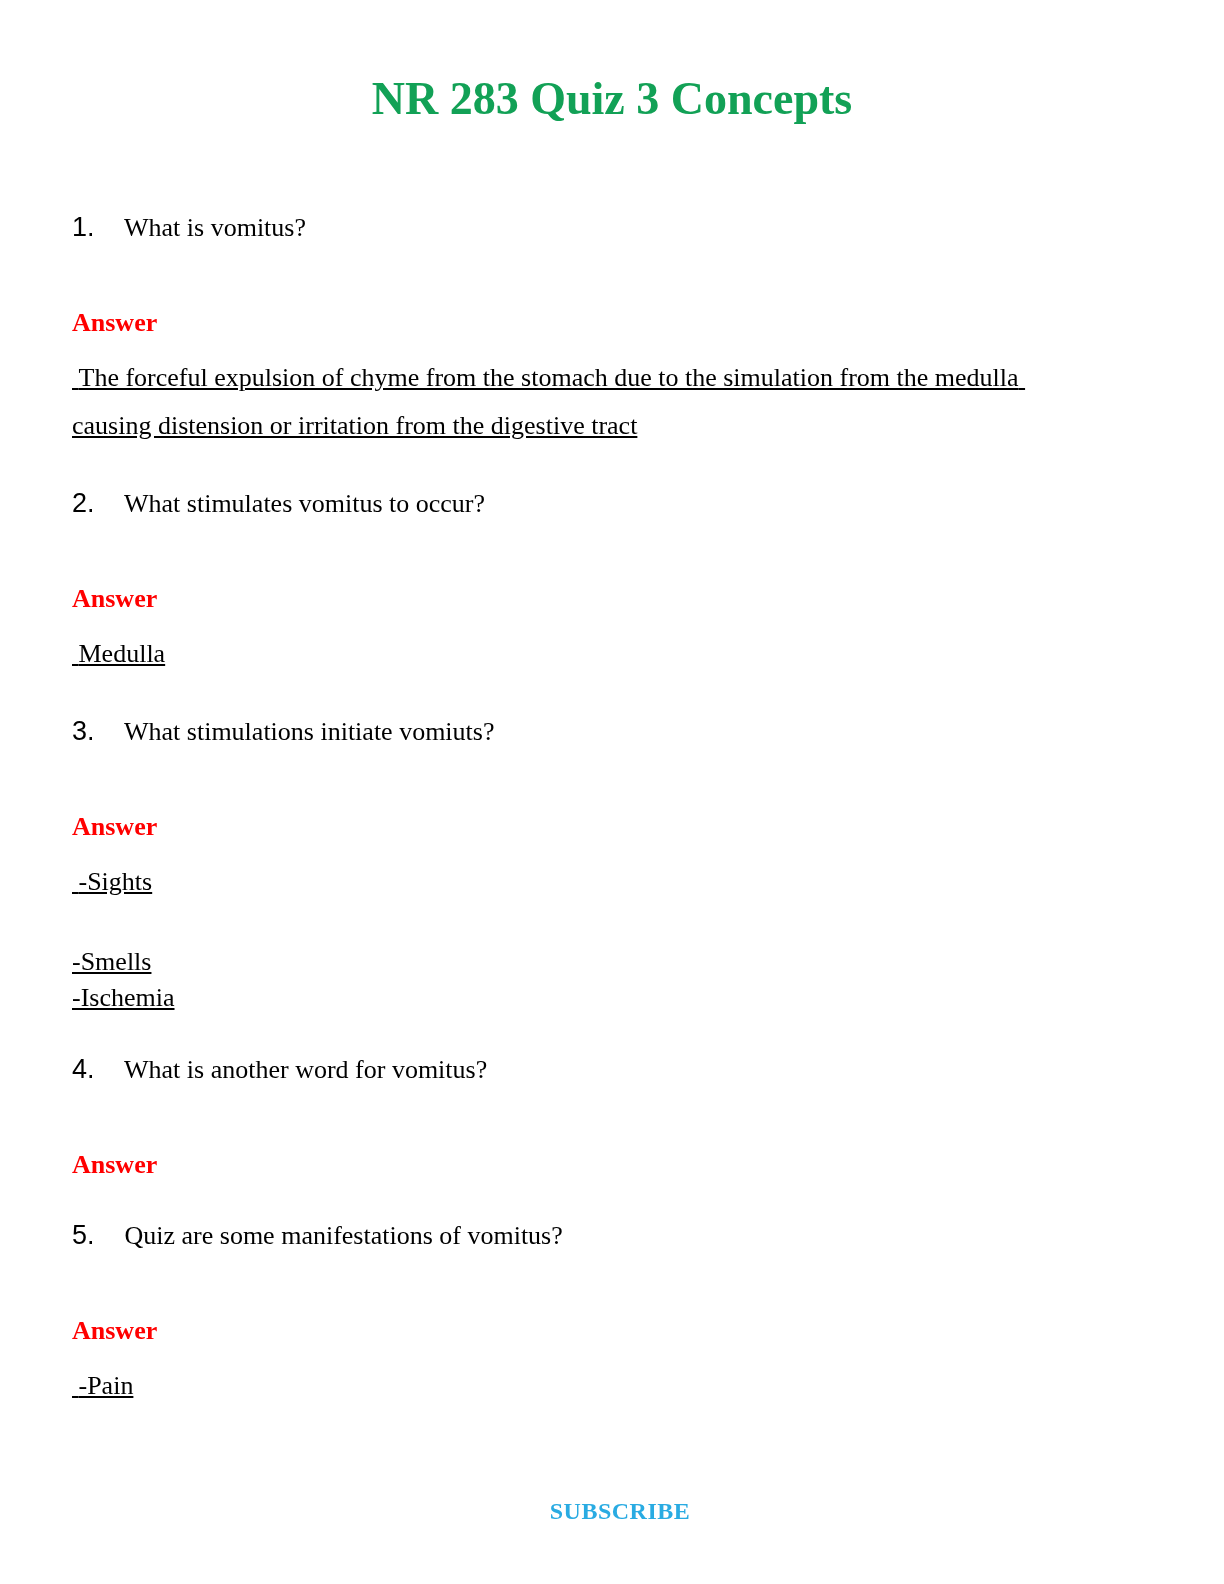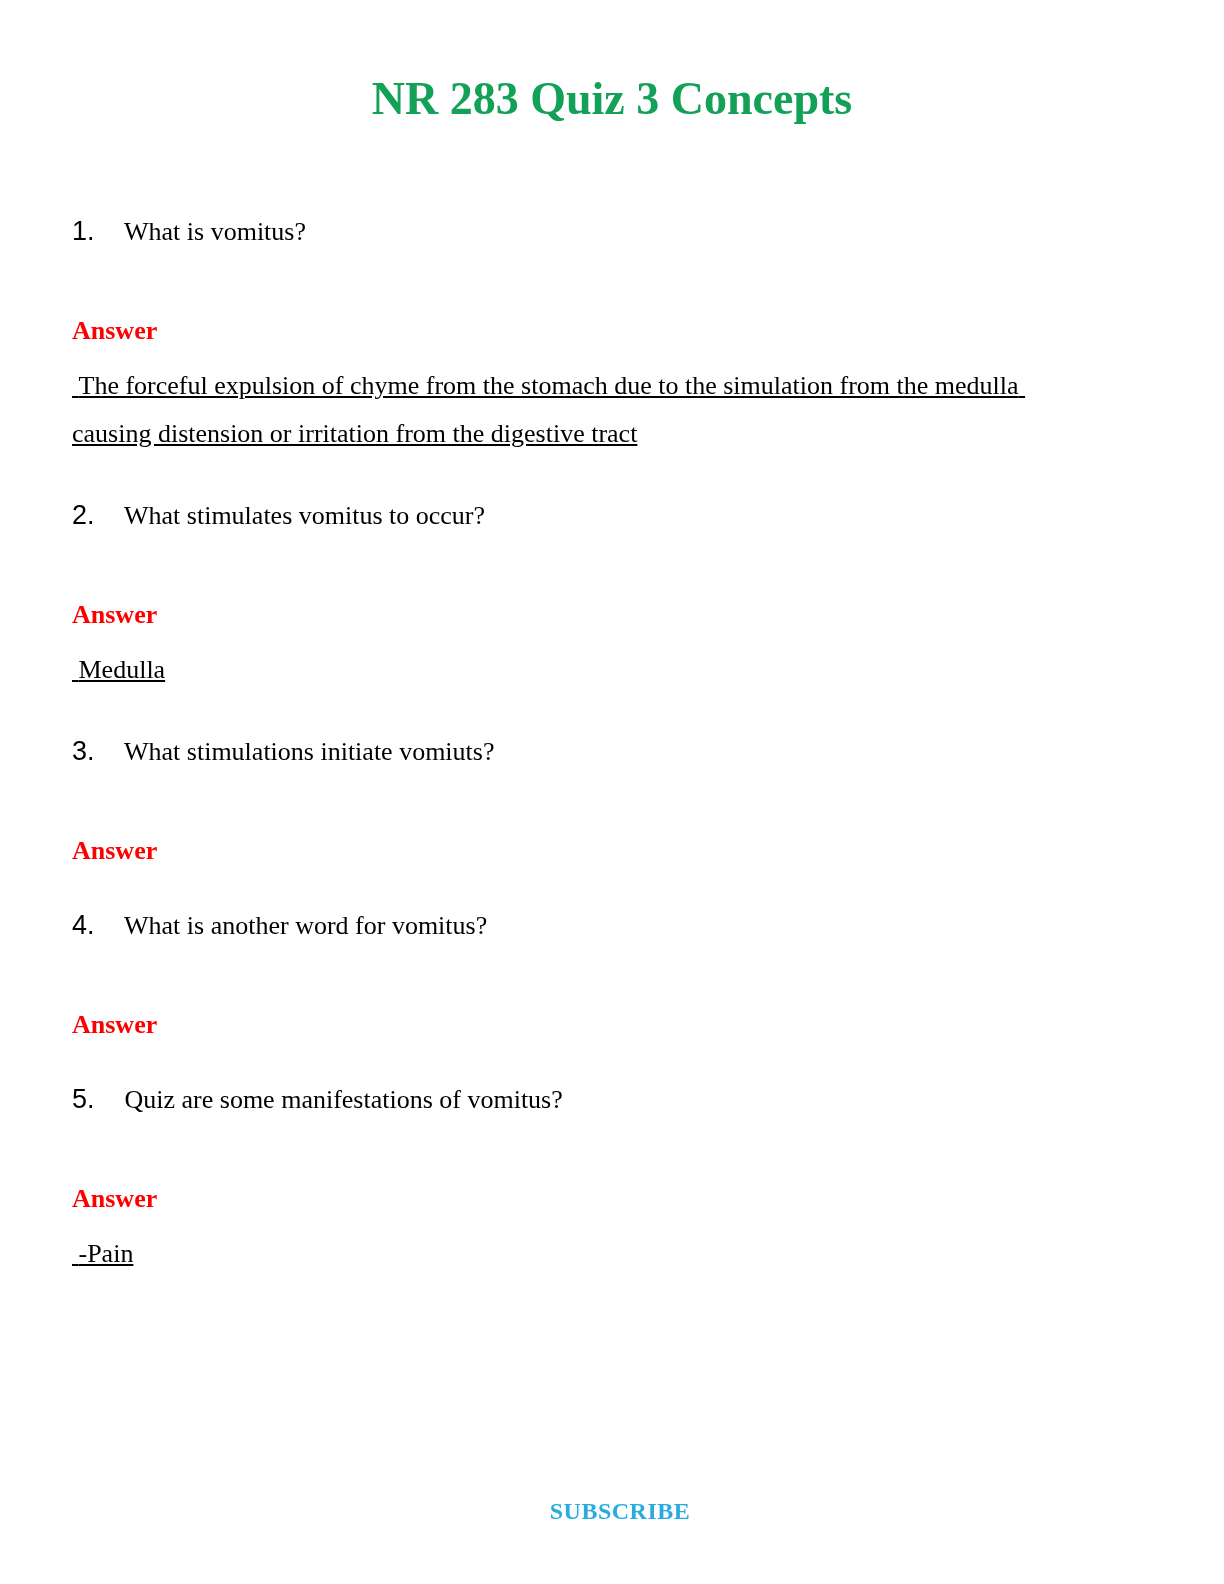--- a/index.html
+++ b/index.html
@@ -25,21 +25,21 @@
     font-family: "Liberation Serif", "DejaVu Serif", serif;
     font-size: 46px;
     line-height: 54px;
     font-weight: bold;
     color: var(--title-color, #12A156);
   }
   .qa-item { }
   .question {
     margin-top: 36px;
     font-size: 26px;
-    line-height: 42px;
+    line-height: 34px;
     white-space: pre-wrap;
   }
   .qa-item:first-child .question {
     margin-top: 84px;
   }
   .q-num {
     display: inline-block;
     min-width: 46px;
     font-family: "Liberation Sans", "DejaVu Sans", sans-serif;
     font-size: 27px;
@@ -102,20 +102,24 @@
     <div class="question"><span class="q-num">2.</span><span> What stimulates vomitus to occur?</span></div>
     <div class="answer-label">Answer</div>
     <div class="answer-body">
           <div class="answer-para"> Medulla</div>
         </div>
   </div>
 
   <div class="qa-item">
     <div class="question"><span class="q-num">3.</span><span> What stimulations initiate vomiuts?</span></div>
     <div class="answer-label">Answer</div>
+    <div class="answer-body">
+          <div class="answer-para"> -Sights</div>
+          <div class="answer-para tight">-Smells<br>-Ischemia</div>
+        </div>
   </div>
 
   <div class="qa-item">
     <div class="question"><span class="q-num">4.</span><span> What is another word for vomitus?</span></div>
     <div class="answer-label">Answer</div>
   </div>
 
   <div class="qa-item">
     <div class="question"><span class="q-num">5.</span><span> Quiz are some manifestations of vomitus?</span></div>
     <div class="answer-label">Answer</div>

